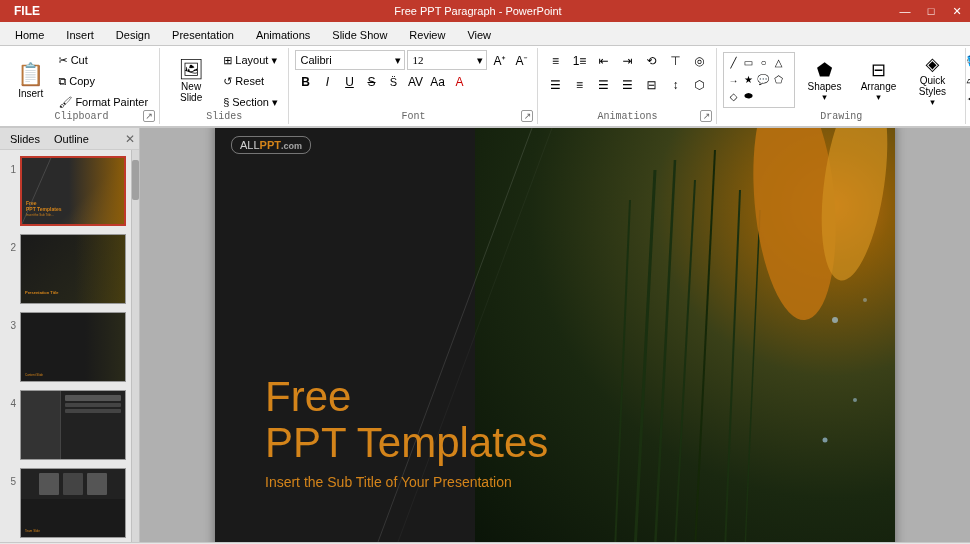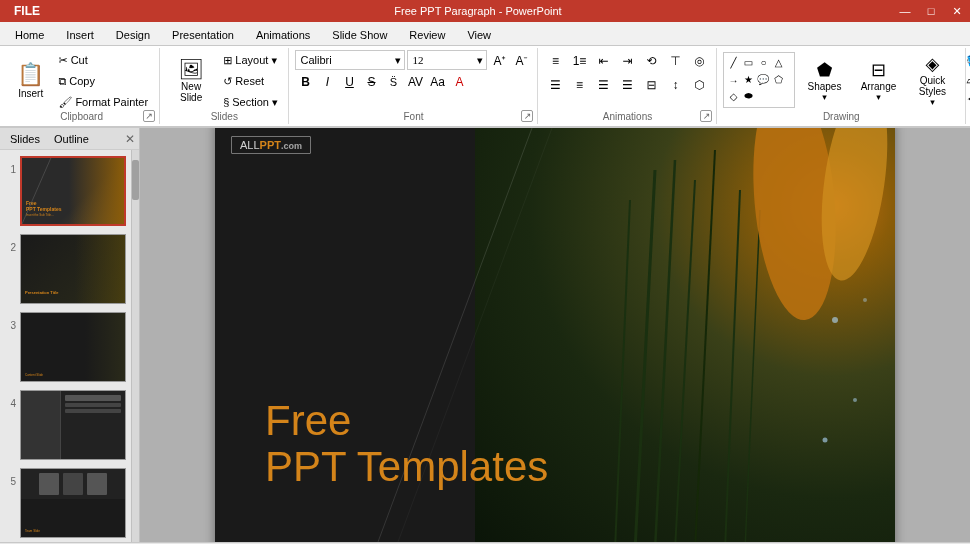--- a/index.html
+++ b/index.html
@@ -12,21 +12,21 @@
     .window-controls { display: flex; margin-left: auto; }
     .win-btn { width: 26px; height: 22px; display: flex; align-items: center; justify-content: center; color: white; font-size: 11px; cursor: pointer; }
 
     
     .ribbon-tabs { display: flex; background: #f1f1f1; border-bottom: 1px solid #c8c8c8; height: 24px; align-items: flex-end; padding-left: 4px; }
     .ribbon-tab { padding: 3px 10px; font-size: 11px; cursor: pointer; border: 1px solid transparent; border-bottom: none; height: 22px; display: flex; align-items: center; }
 
     
     .ribbon { display: flex; background: white; border-bottom: 2px solid #c8c8c8; padding: 2px 4px; height: 82px; align-items: stretch; }
     .ribbon-group { display: flex; flex-direction: column; border-right: 1px solid #d8d8d8; padding: 2px 6px; min-width: fit-content; position: relative; }
-    .ribbon-group-label { font-size: 10px; color: #666; text-align: center; position: absolute; bottom: 2px; left: 0; right: 0; }
+    .ribbon-group-label { font-size: 10px; color: #666; text-align: center; position: absolute; bottom: 2px; left: 0; right: 0; font-family: Liberation Mono, monospace; }
     .ribbon-group-content { display: flex; align-items: flex-start; gap: 2px; padding-bottom: 14px; }
     .ribbon-btn-large { display: flex; flex-direction: column; align-items: center; justify-content: center; padding: 2px 6px; cursor: pointer; border: 1px solid transparent; border-radius: 2px; min-width: 40px; height: 60px; font-size: 10px; text-align: center; }
     .ribbon-btn-large .icon { font-size: 22px; }
     .ribbon-btn-small { display: flex; align-items: center; gap: 3px; padding: 1px 4px; cursor: pointer; border: 1px solid transparent; border-radius: 2px; font-size: 11px; height: 20px; white-space: nowrap; }
     .ribbon-col { display: flex; flex-direction: column; gap: 1px; }
 
     
     .font-area { display: flex; flex-direction: column; gap: 2px; padding-bottom: 14px; }
     .font-row { display: flex; align-items: center; gap: 2px; }
     .font-combo { height: 20px; border: 1px solid #c8c8c8; padding: 0 4px; font-size: 11px; min-width: 80px; background: white; cursor: pointer; display: flex; align-items: center; justify-content: space-between; }
@@ -64,21 +64,21 @@
     .thumb-5 { background: #1a1a1a; }
 
     
     .canvas-area { flex: 1; background: #b0b0b0; display: flex; align-items: center; justify-content: center; position: relative; overflow: hidden; }
     .slide-canvas { width: 680px; height: 430px; background: #2a2a2a; position: relative; overflow: hidden; box-shadow: 0 2px 10px rgba(0,0,0,0.4); }
 
     
     .slide-content { position: absolute; bottom: 60px; left: 50px; }
     .slide-title { font-size: 42px; font-weight: normal; color: #d4841a; line-height: 1.1; font-family: Arial, sans-serif; }
     .slide-subtitle { font-size: 14px; color: #d4841a; margin-top: 8px; }
-    .slide-logo { position: absolute; top: 16px; left: 16px; border: 1px solid rgba(255,255,255,0.4); padding: 2px 8px; border-radius: 1px; color: rgba(255,255,255,0.8); font-size: 11px; }
+    .slide-logo { position: absolute; top: 16px; left: 16px; border: 1px solid rgba(255,255,255,0.4); padding: 2px 8px; border-radius: 8px; color: rgba(255,255,255,0.8); font-size: 11px; }
     .slide-logo span { color: #d4841a; font-weight: bold; }
 
     
     .slide-diagonal { position: absolute; top: 0; left: 0; width: 100%; height: 100%; pointer-events: none; }
 
     
     .status-bar { height: 22px; background: #e8e8e8; border-top: 1px solid #c8c8c8; display: flex; align-items: center; padding: 0 8px; font-size: 11px; color: #444; gap: 8px; }
     .status-right { margin-left: auto; display: flex; align-items: center; gap: 8px; }
 
     
@@ -430,20 +430,21 @@
 
       <div class="slide-logo">
         ALL<span>PPT</span><span style="font-size:9px;color:rgba(255,255,255,0.6);">.com</span>
       </div>
 
       <div class="slide-content">
         <div class="slide-title">
           <div>Free</div>
           <div>PPT Templates</div>
         </div>
+        <div class="slide-subtitle">Insert the Sub Title of Your Presentation</div>
       </div>
     </div>
   </div>
 </div>
 
 <div class="status-bar">
 
   <div class="status-right">
     <div class="para-btn"></div>
     <div class="para-btn"></div>

